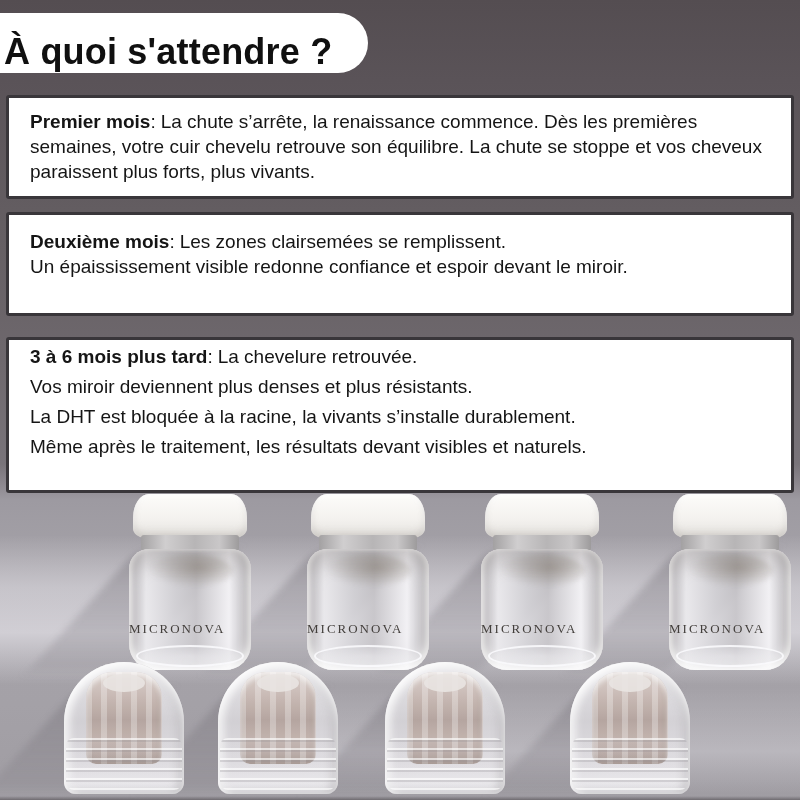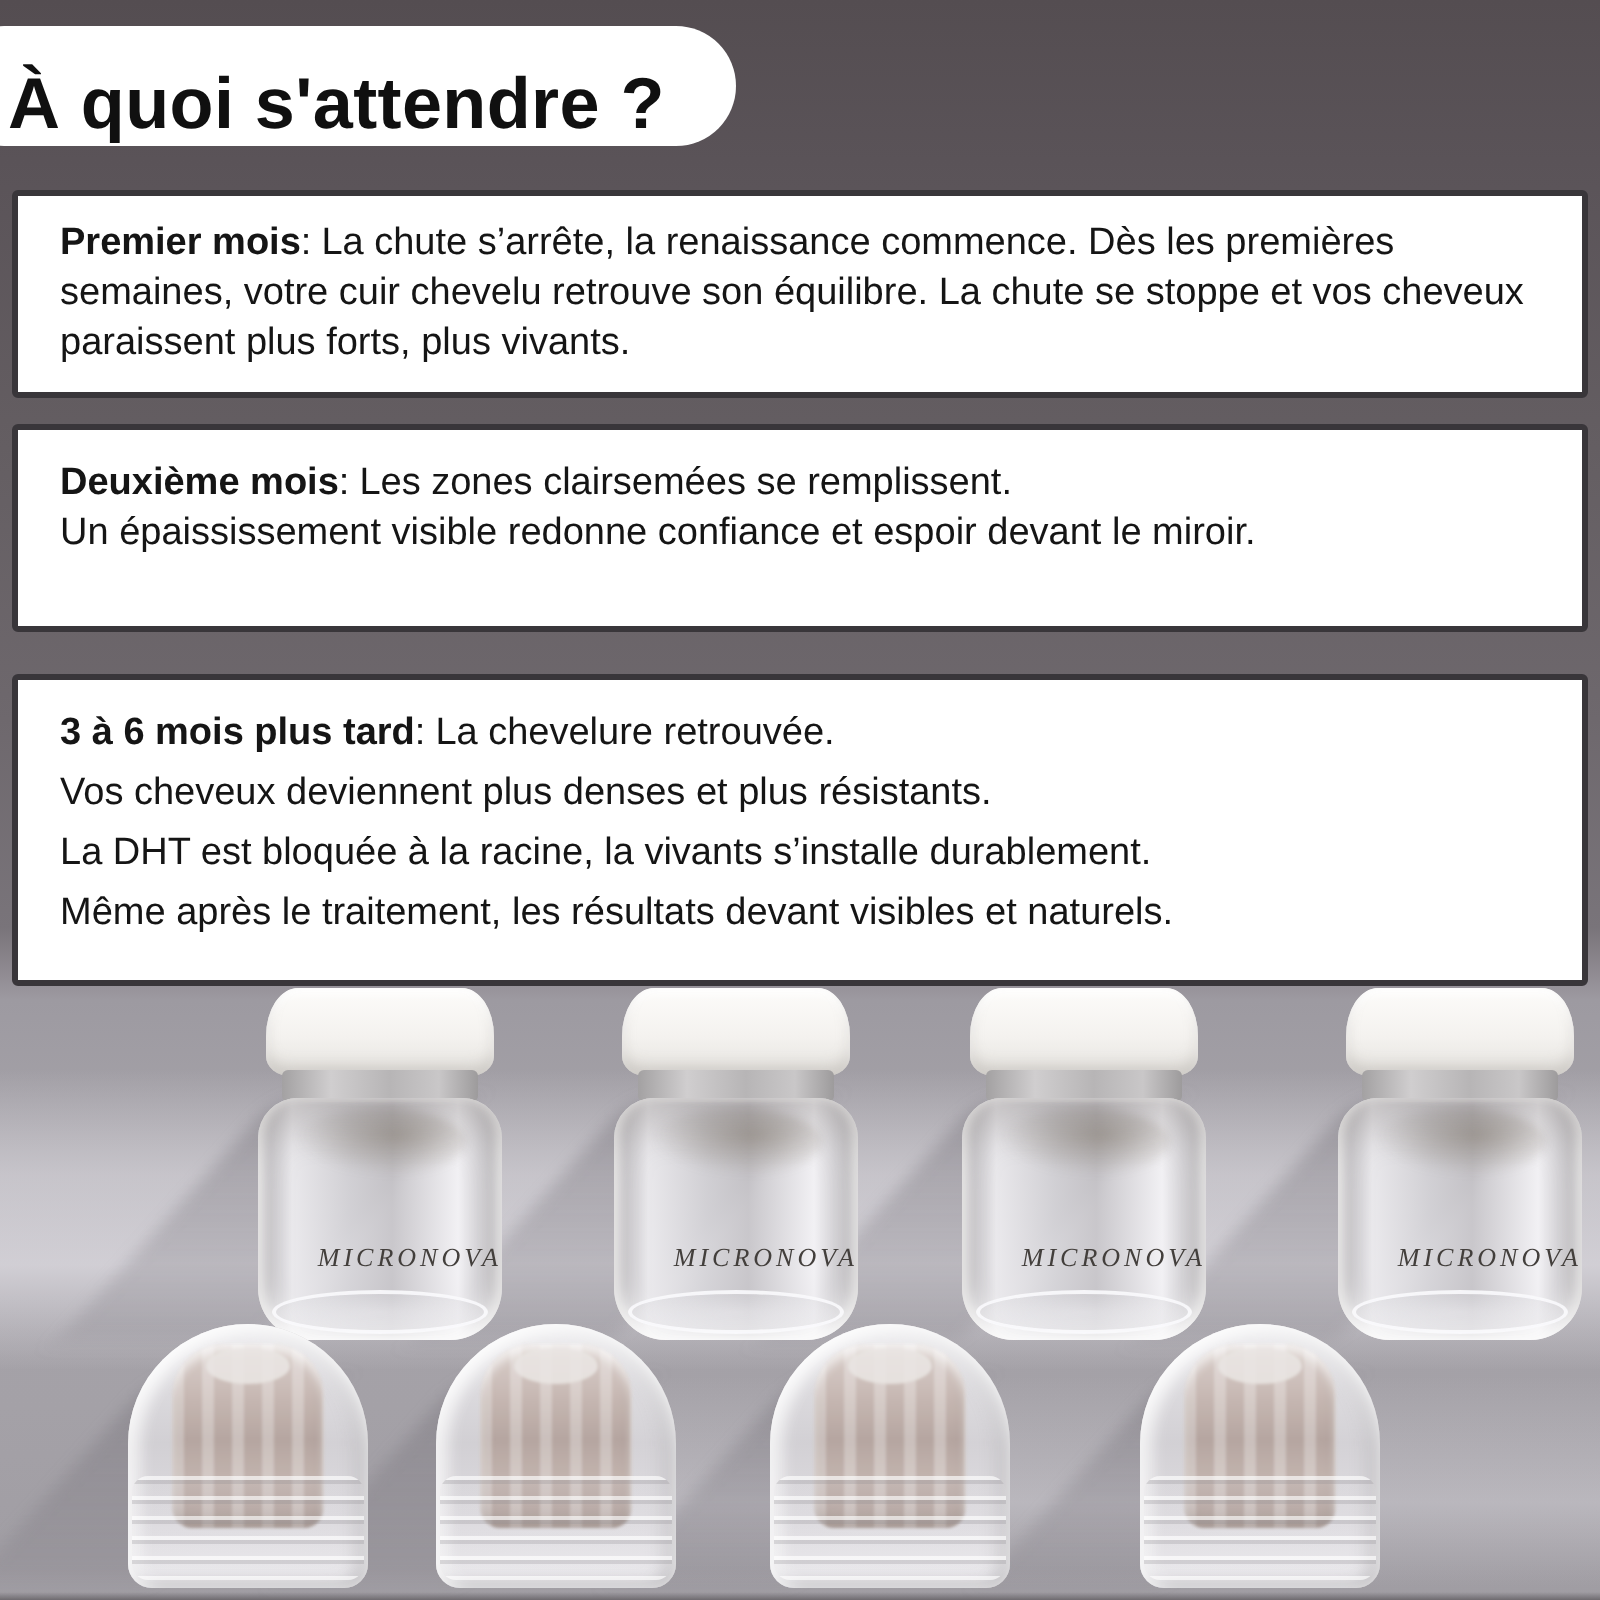--- a/index.html
+++ b/index.html
@@ -15,21 +15,21 @@
   .title-pill span{font-size:36px;font-weight:600;color:#101010;letter-spacing:.2px;white-space:nowrap;margin-top:18px;}
 
   
   .box{position:absolute;left:6px;width:788px;background:#ffffff;border:3px solid #39363a;
     border-radius:3px;box-sizing:border-box;padding:11px 24px 0 21px;color:#151515;z-index:5;}
   .box p{margin:0;font-size:19px;line-height:25px;}
   .box b{font-weight:700;}
   .box .rest{margin-left:5px;}
   .box1{top:95px;height:104px;}
   .box2{top:212px;height:104px;padding-top:14px;}
-  .box3{top:337px;height:156px;padding-top:12px;}
+  .box3{top:337px;height:156px;padding-top:2px;}
   .box3 p{line-height:30px;}
 
   
   .photo{position:absolute;inset:0;z-index:1;}
   .beam1{position:absolute;left:0;right:0;top:535px;height:150px;
     background:linear-gradient(180deg,rgba(214,212,218,0) 0%,rgba(231,229,235,.5) 35%,rgba(238,236,242,.6) 65%,rgba(214,212,218,0) 100%);}
   .beam2{position:absolute;left:260px;right:0;top:688px;height:105px;
     background:linear-gradient(180deg,rgba(228,226,232,0),rgba(230,228,234,.35) 60%,rgba(228,226,232,0));}
 
   .vshadow,.sshadow{position:absolute;transform-origin:top;filter:blur(5px);}
@@ -52,22 +52,22 @@
   .vial .vbody{position:relative;width:122px;height:121px;margin:-2px auto 0;
     border-radius:20px 20px 26px 26px;
     background:linear-gradient(90deg,rgba(186,184,188,.95),rgba(240,239,242,.9) 14%,rgba(215,214,218,.85) 38%,rgba(200,198,202,.85) 55%,rgba(245,244,247,.92) 82%,rgba(182,180,184,.95));
     box-shadow:inset 0 14px 18px rgba(110,104,100,.28), inset 0 -10px 12px rgba(255,255,255,.75),
       inset 3px 0 4px rgba(255,255,255,.8), inset -3px 0 4px rgba(255,255,255,.7);}
   .vial .vbody::before{content:"";position:absolute;top:5px;left:15%;width:70%;height:34px;border-radius:50%;
     background:radial-gradient(ellipse at 60% 40%,rgba(118,108,94,.45),rgba(118,108,94,0) 70%);filter:blur(2px);}
   .vial .vbody::after{content:"";position:absolute;bottom:3px;left:7px;right:7px;height:22px;border-radius:50%;
     border:2px solid rgba(252,252,254,.85);box-sizing:border-box;
     background:radial-gradient(ellipse,rgba(236,235,239,.5),rgba(210,209,213,.35));}
-  .vial .brand{position:absolute;left:0;right:0;top:72px;text-align:right;z-index:2;
-    font-family:"Liberation Serif",serif;font-size:13px;letter-spacing:2px;color:#433f3c;font-style:italic;}
+  .vial .brand{position:absolute;left:0;right:0;top:72px;text-align:left;z-index:2;
+    font-family:"Liberation Serif",serif;font-size:13px;letter-spacing:2px;color:#433f3c;}
 
   
   .stamp{position:absolute;top:662px;width:120px;height:132px;z-index:3;}
   .s1{left:64px}.s2{left:218px}.s3{left:385px}.s4{left:570px}
   .stamp .dome{position:absolute;inset:0;border-radius:60px 60px 12px 12px;
     background:linear-gradient(180deg,rgba(235,234,237,.97),rgba(215,213,217,.92) 45%,rgba(225,223,227,.95) 75%,rgba(241,240,243,.97));
     box-shadow:inset 0 6px 10px rgba(255,255,255,.9), inset 6px 0 8px rgba(255,255,255,.6),
       inset -6px 0 8px rgba(168,165,170,.55), inset 0 -4px 6px rgba(150,147,152,.4);}
   .stamp .cart{position:absolute;left:22px;top:10px;width:76px;height:92px;
     border-radius:26px 26px 10px 10px;opacity:.92;filter:blur(.7px);
@@ -93,21 +93,21 @@
     <p><b>Premier mois</b><span>:</span><span class="rest">La chute s’arrête, la renaissance commence. Dès les premières semaines, votre cuir chevelu retrouve son équilibre. La chute se stoppe et vos cheveux paraissent plus forts, plus vivants.</span></p>
   </section>
 
   <section class="box box2">
     <p><b>Deuxième mois</b><span>:</span><span class="rest">Les zones clairsemées se remplissent.</span></p>
     <p>Un épaississement visible redonne confiance et espoir devant le miroir.</p>
   </section>
 
   <section class="box box3">
     <p><b>3 à 6 mois plus tard</b><span>:</span><span class="rest">La chevelure retrouvée.</span></p>
-    <p>Vos cheveux deviennent plus denses et plus résistants.</p>
+    <p>Vos miroir deviennent plus denses et plus résistants.</p>
     <p>La DHT est bloquée à la racine, la vivants s’installe durablement.</p>
     <p>Même après le traitement, les résultats devant visibles et naturels.</p>
   </section>
 
   <div class="photo">
     <div class="beam1"></div>
     <div class="beam2"></div>
 
     <div class="vshadow vs1"></div>
     <div class="vshadow vs2"></div>

